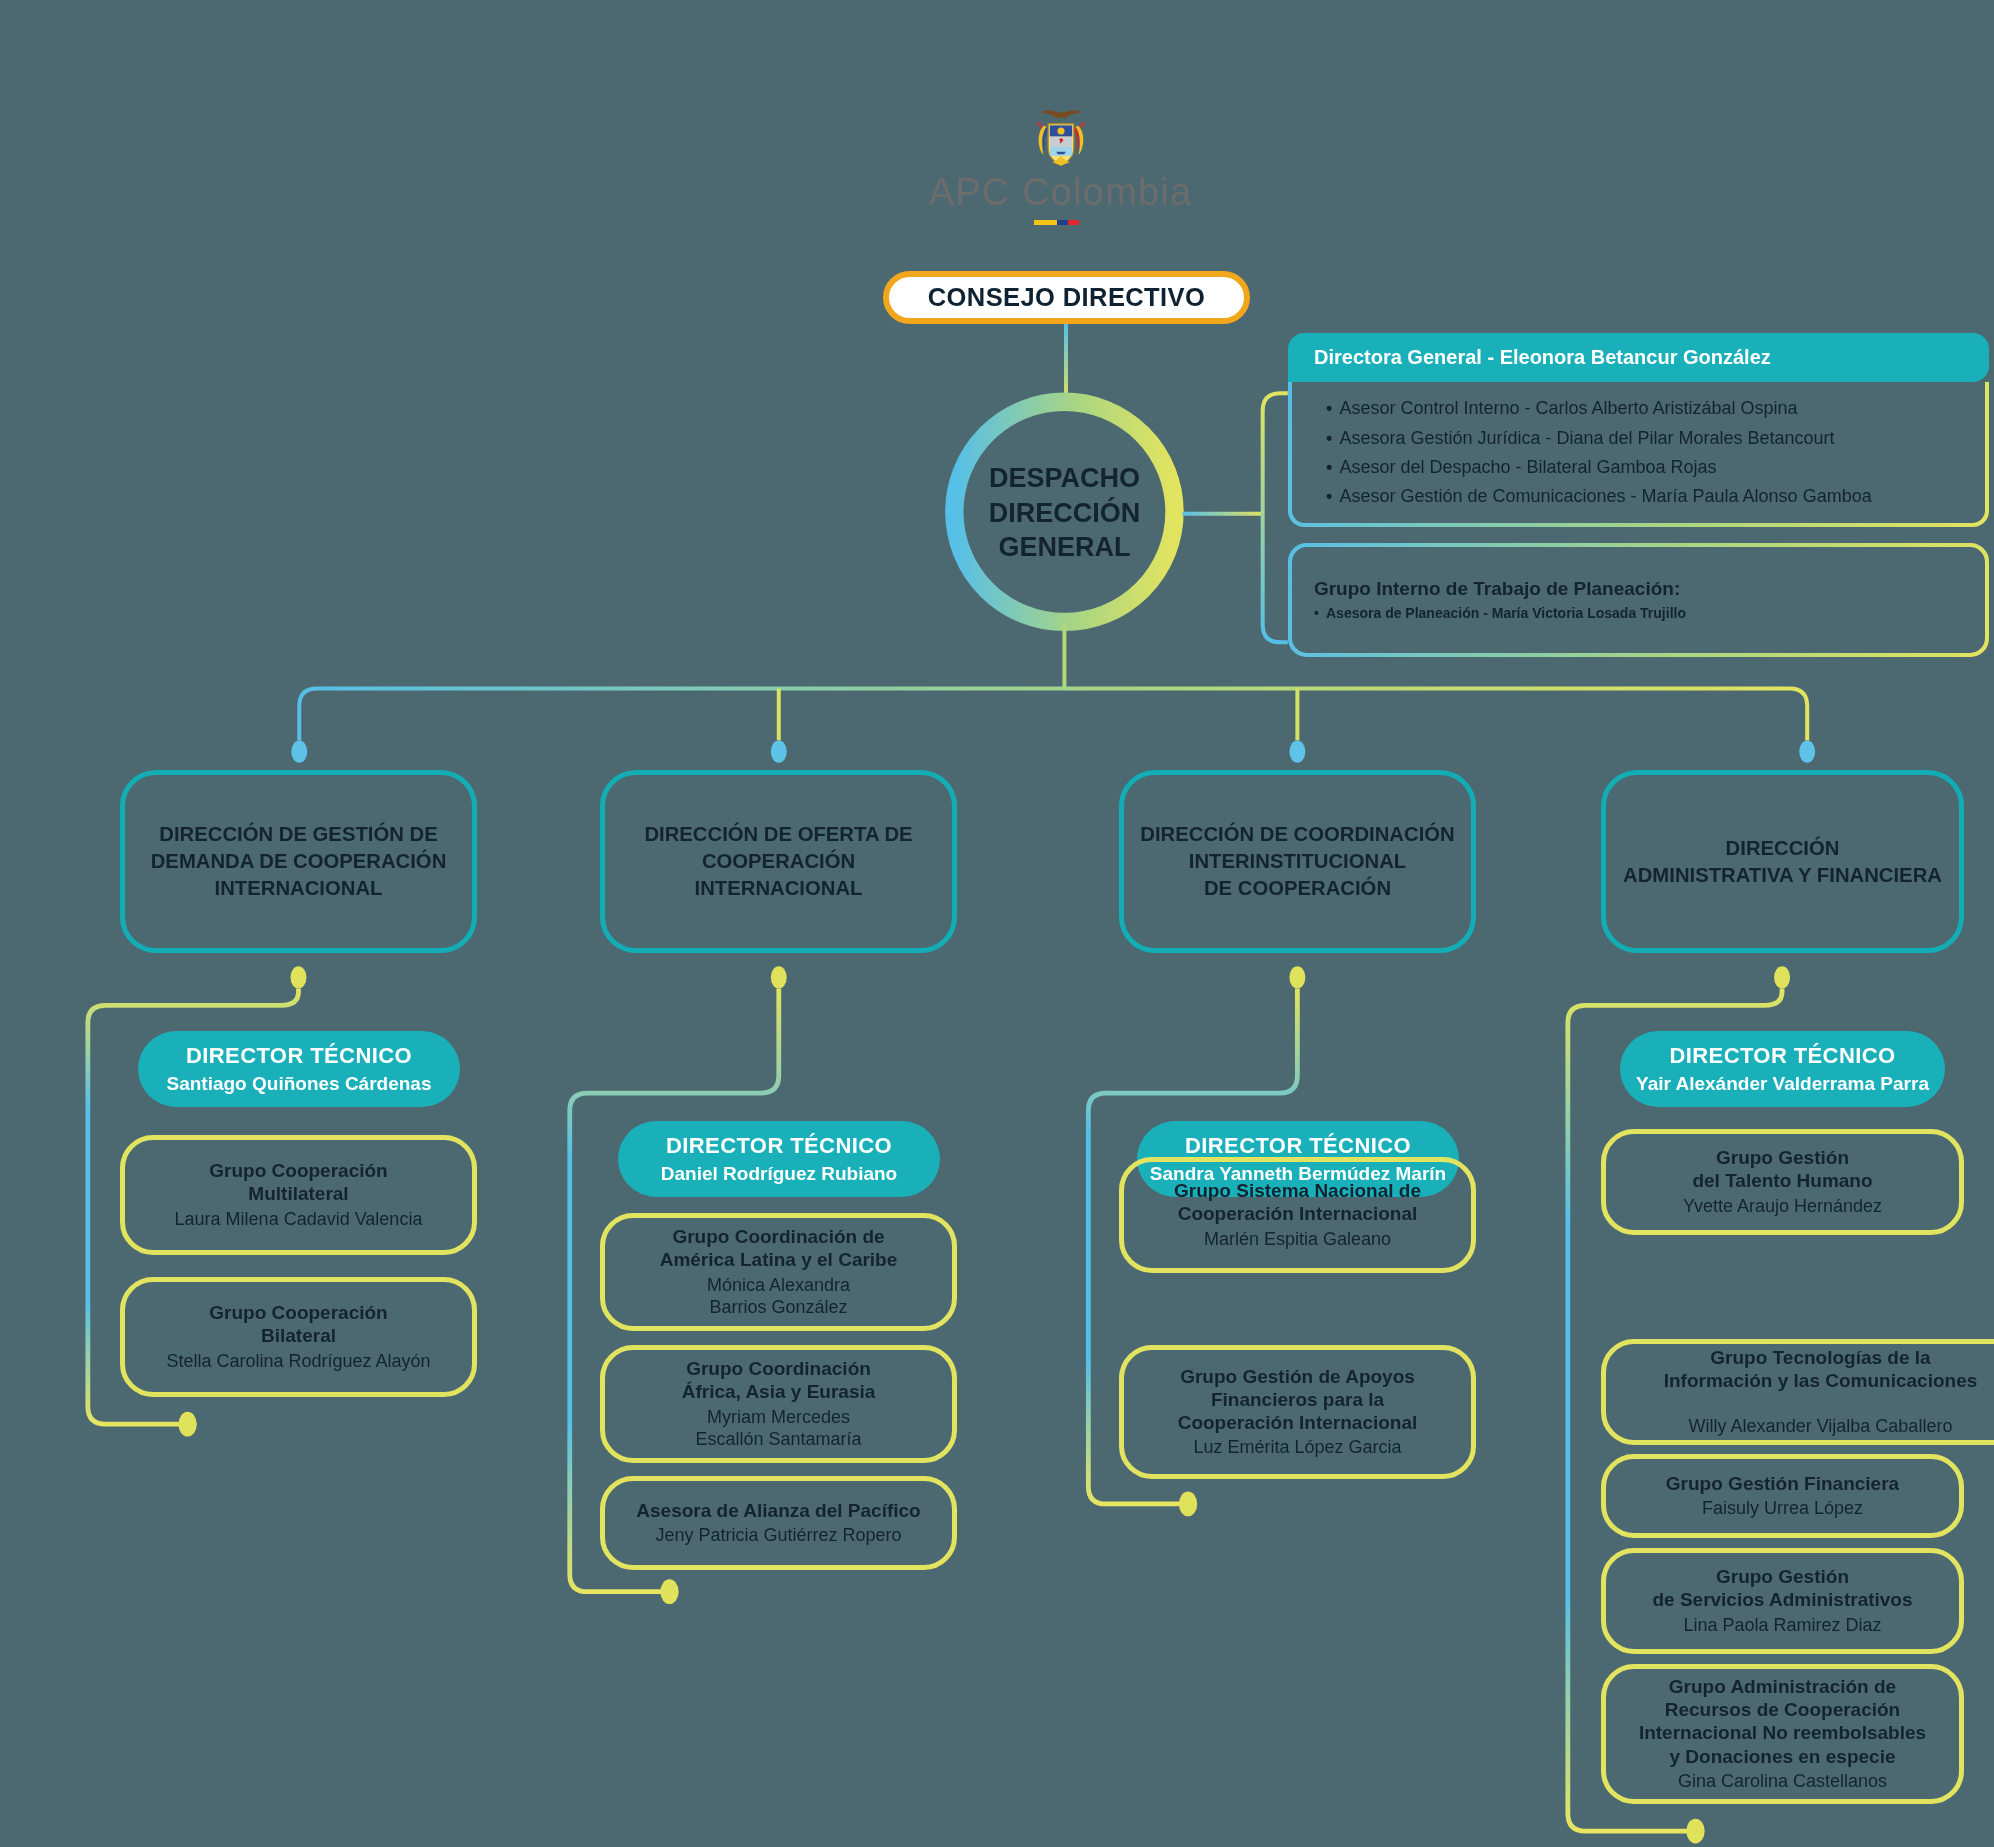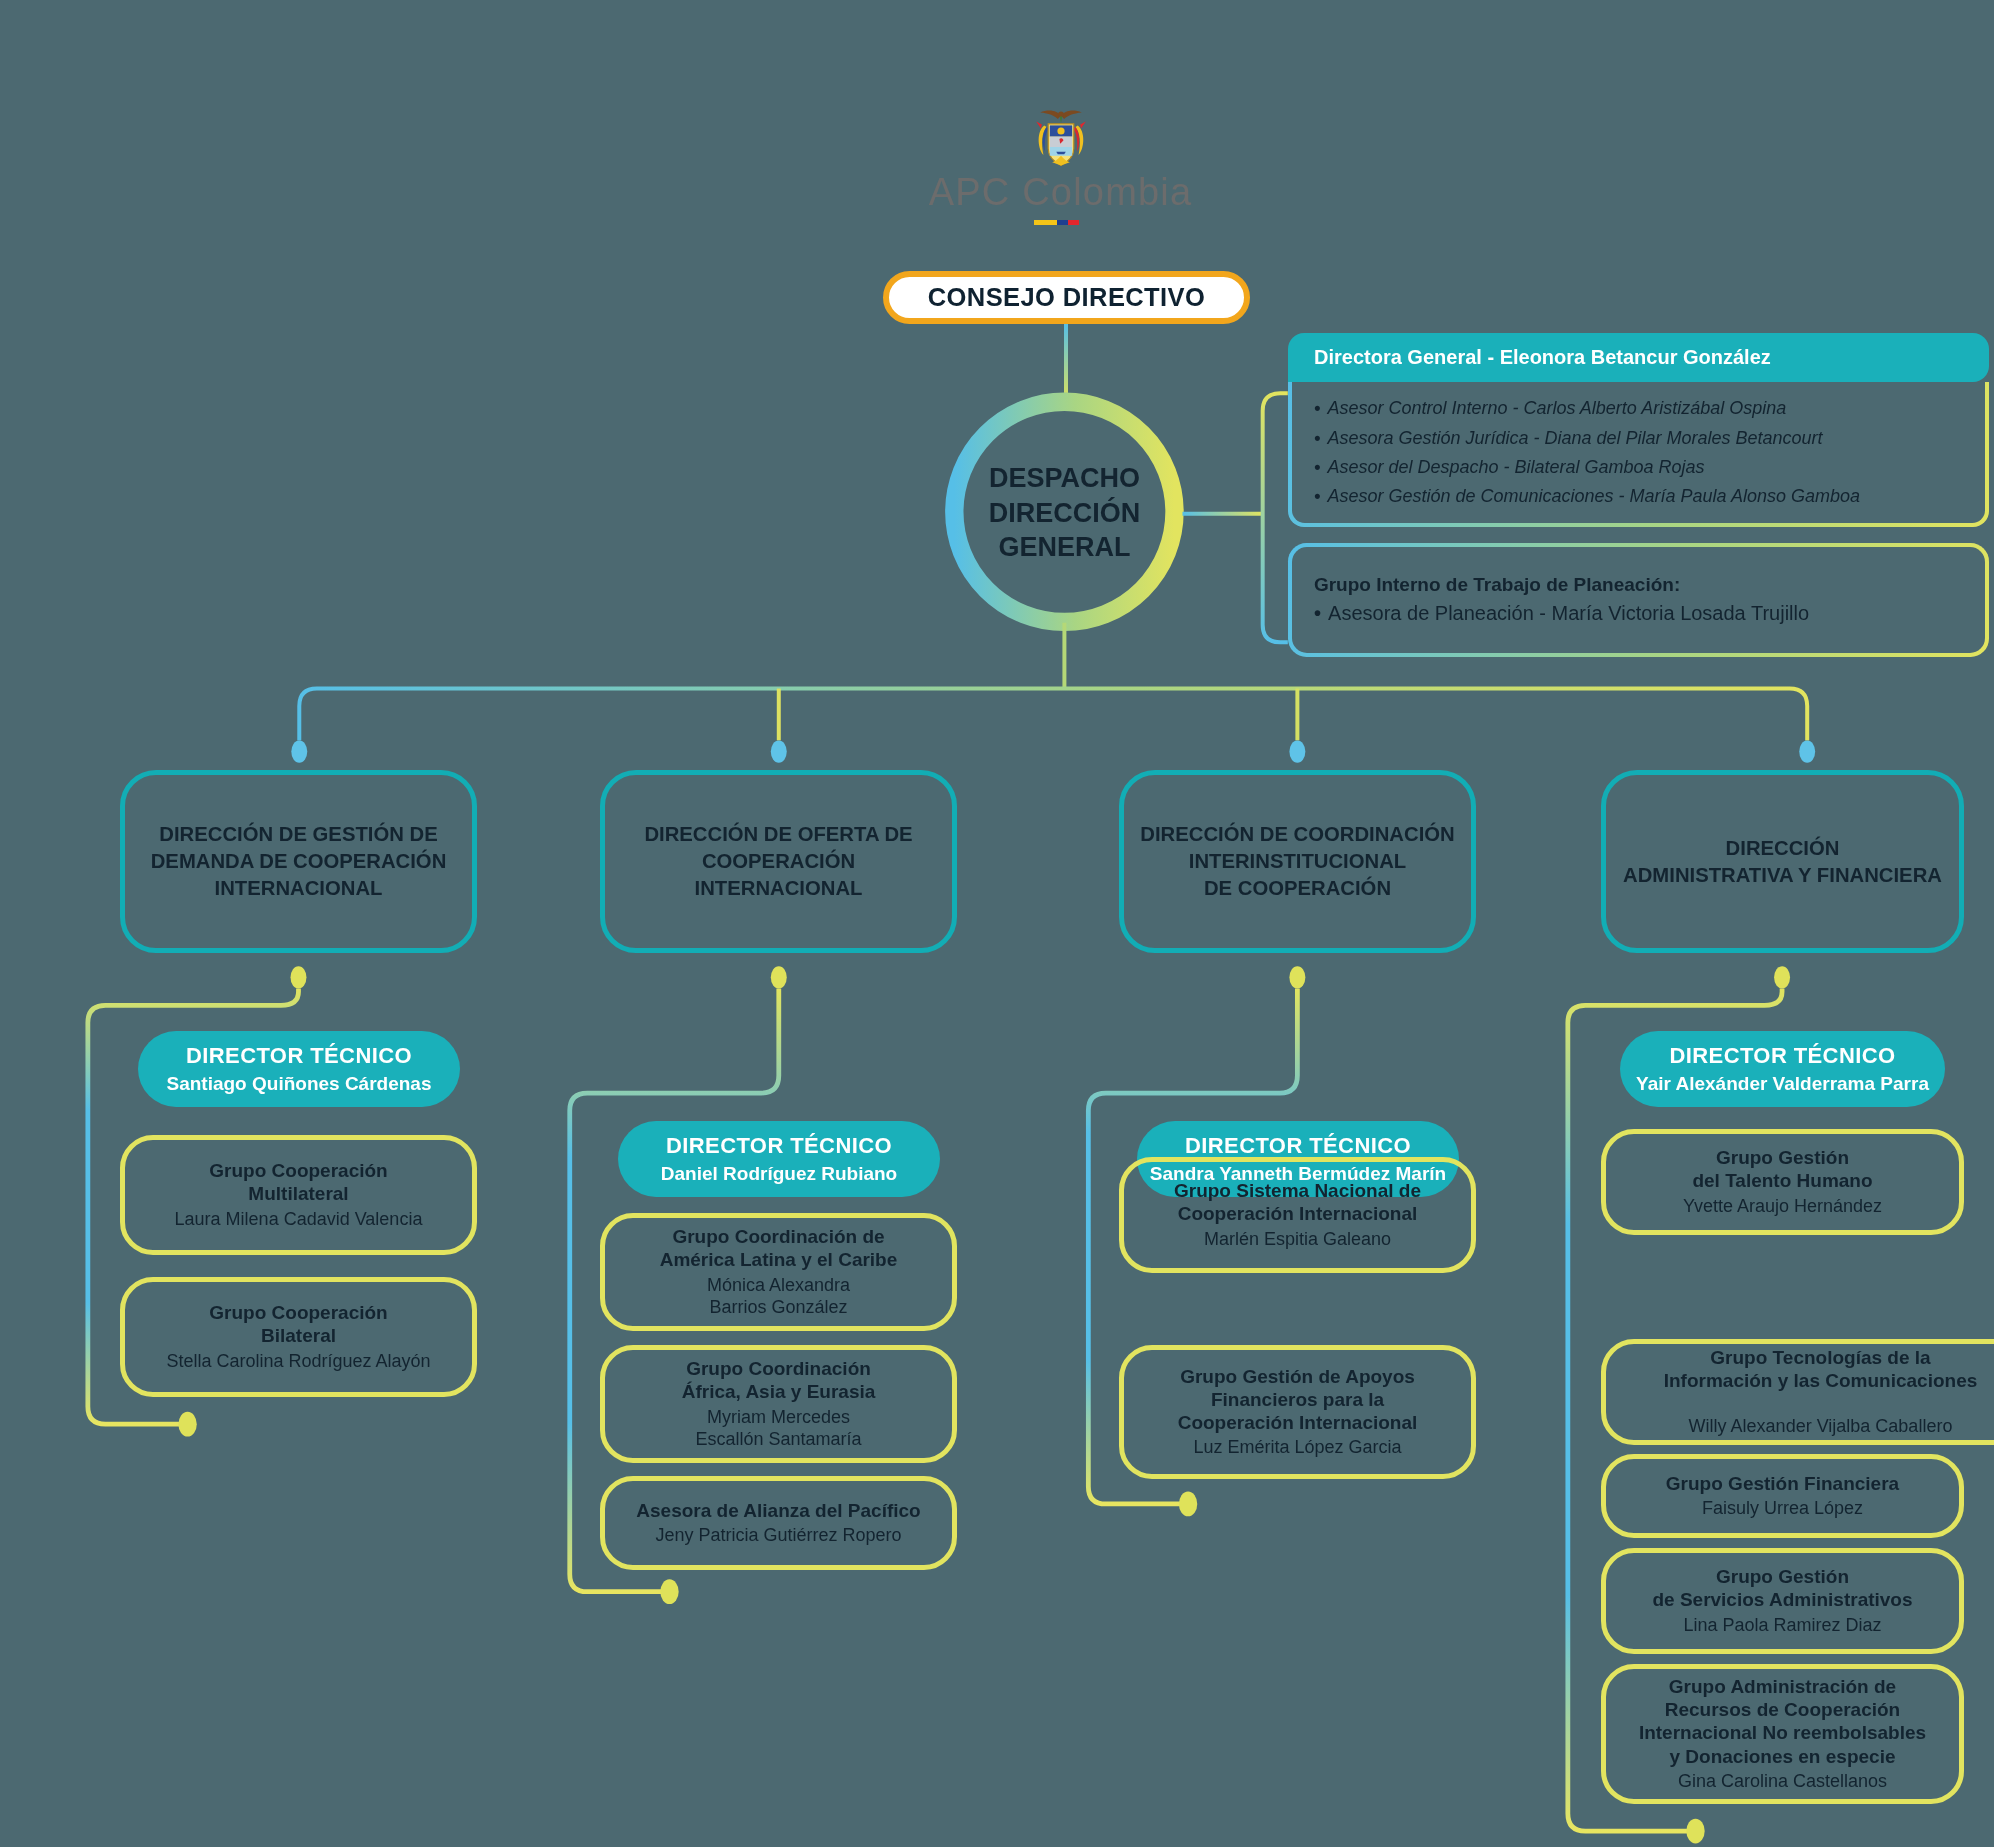--- a/index.html
+++ b/index.html
@@ -54,38 +54,38 @@
     position:absolute;left:0;top:49px;right:0;bottom:0;
     background:linear-gradient(100deg,#56BFE7,#A9D583 55%,#E2E45F);
     border-radius:0 0 16px 16px;
     padding:0 3.6px 3.6px 3.6px;box-sizing:border-box;
   }
   .gd-body-in{
     width:100%;height:100%;background:#4C6971;border-radius:0 0 12.8px 12.8px;
     display:flex;flex-direction:column;justify-content:center;
     padding:4px 16px 4px 22.3px;box-sizing:border-box;
   }
-  .gd-body-in ul{margin:0;padding:0;list-style:none;font-style:italic;}
+  .gd-body-in ul{margin:12px;padding:0;list-style:none;}
   .gd-body-in li{
     font-size:18px;font-weight:500;line-height:1.62;color:#132430;
   }
   .gd-body-in li::before{content:"•";margin-right:7.2px;font-weight:700;}
 
   .plan-box{
     left:1288px;top:543px;width:701px;height:114px;
     background:linear-gradient(100deg,#56BFE7,#A9D583 55%,#E2E45F);
     border-radius:18.4px;padding:3.6px;box-sizing:border-box;
   }
   .plan-in{
     width:100%;height:100%;background:#4C6971;border-radius:15px;
     display:flex;flex-direction:column;justify-content:center;
     padding:4px 16px 4px 22.3px;box-sizing:border-box;
   }
   .plan-title{font-size:19px;font-weight:700;color:#132430;line-height:1.4;}
-  .plan-item{font-size:20px;font-weight:400;color:#132430;line-height:1.5;}
+  .plan-item{font-size:14px;font-weight:700;color:#132430;line-height:1.5;}
   .plan-item::before{content:"•";margin-right:7.2px;font-weight:700;}
 
   
   .direction{
     border:5.6px solid #12ADB5;border-radius:36px;box-sizing:border-box;
     display:flex;align-items:center;justify-content:center;text-align:center;
     font-size:20.3px;font-weight:800;line-height:1.32;white-space:pre-line;color:#132430;
     padding:8px 12px;
   }
 

